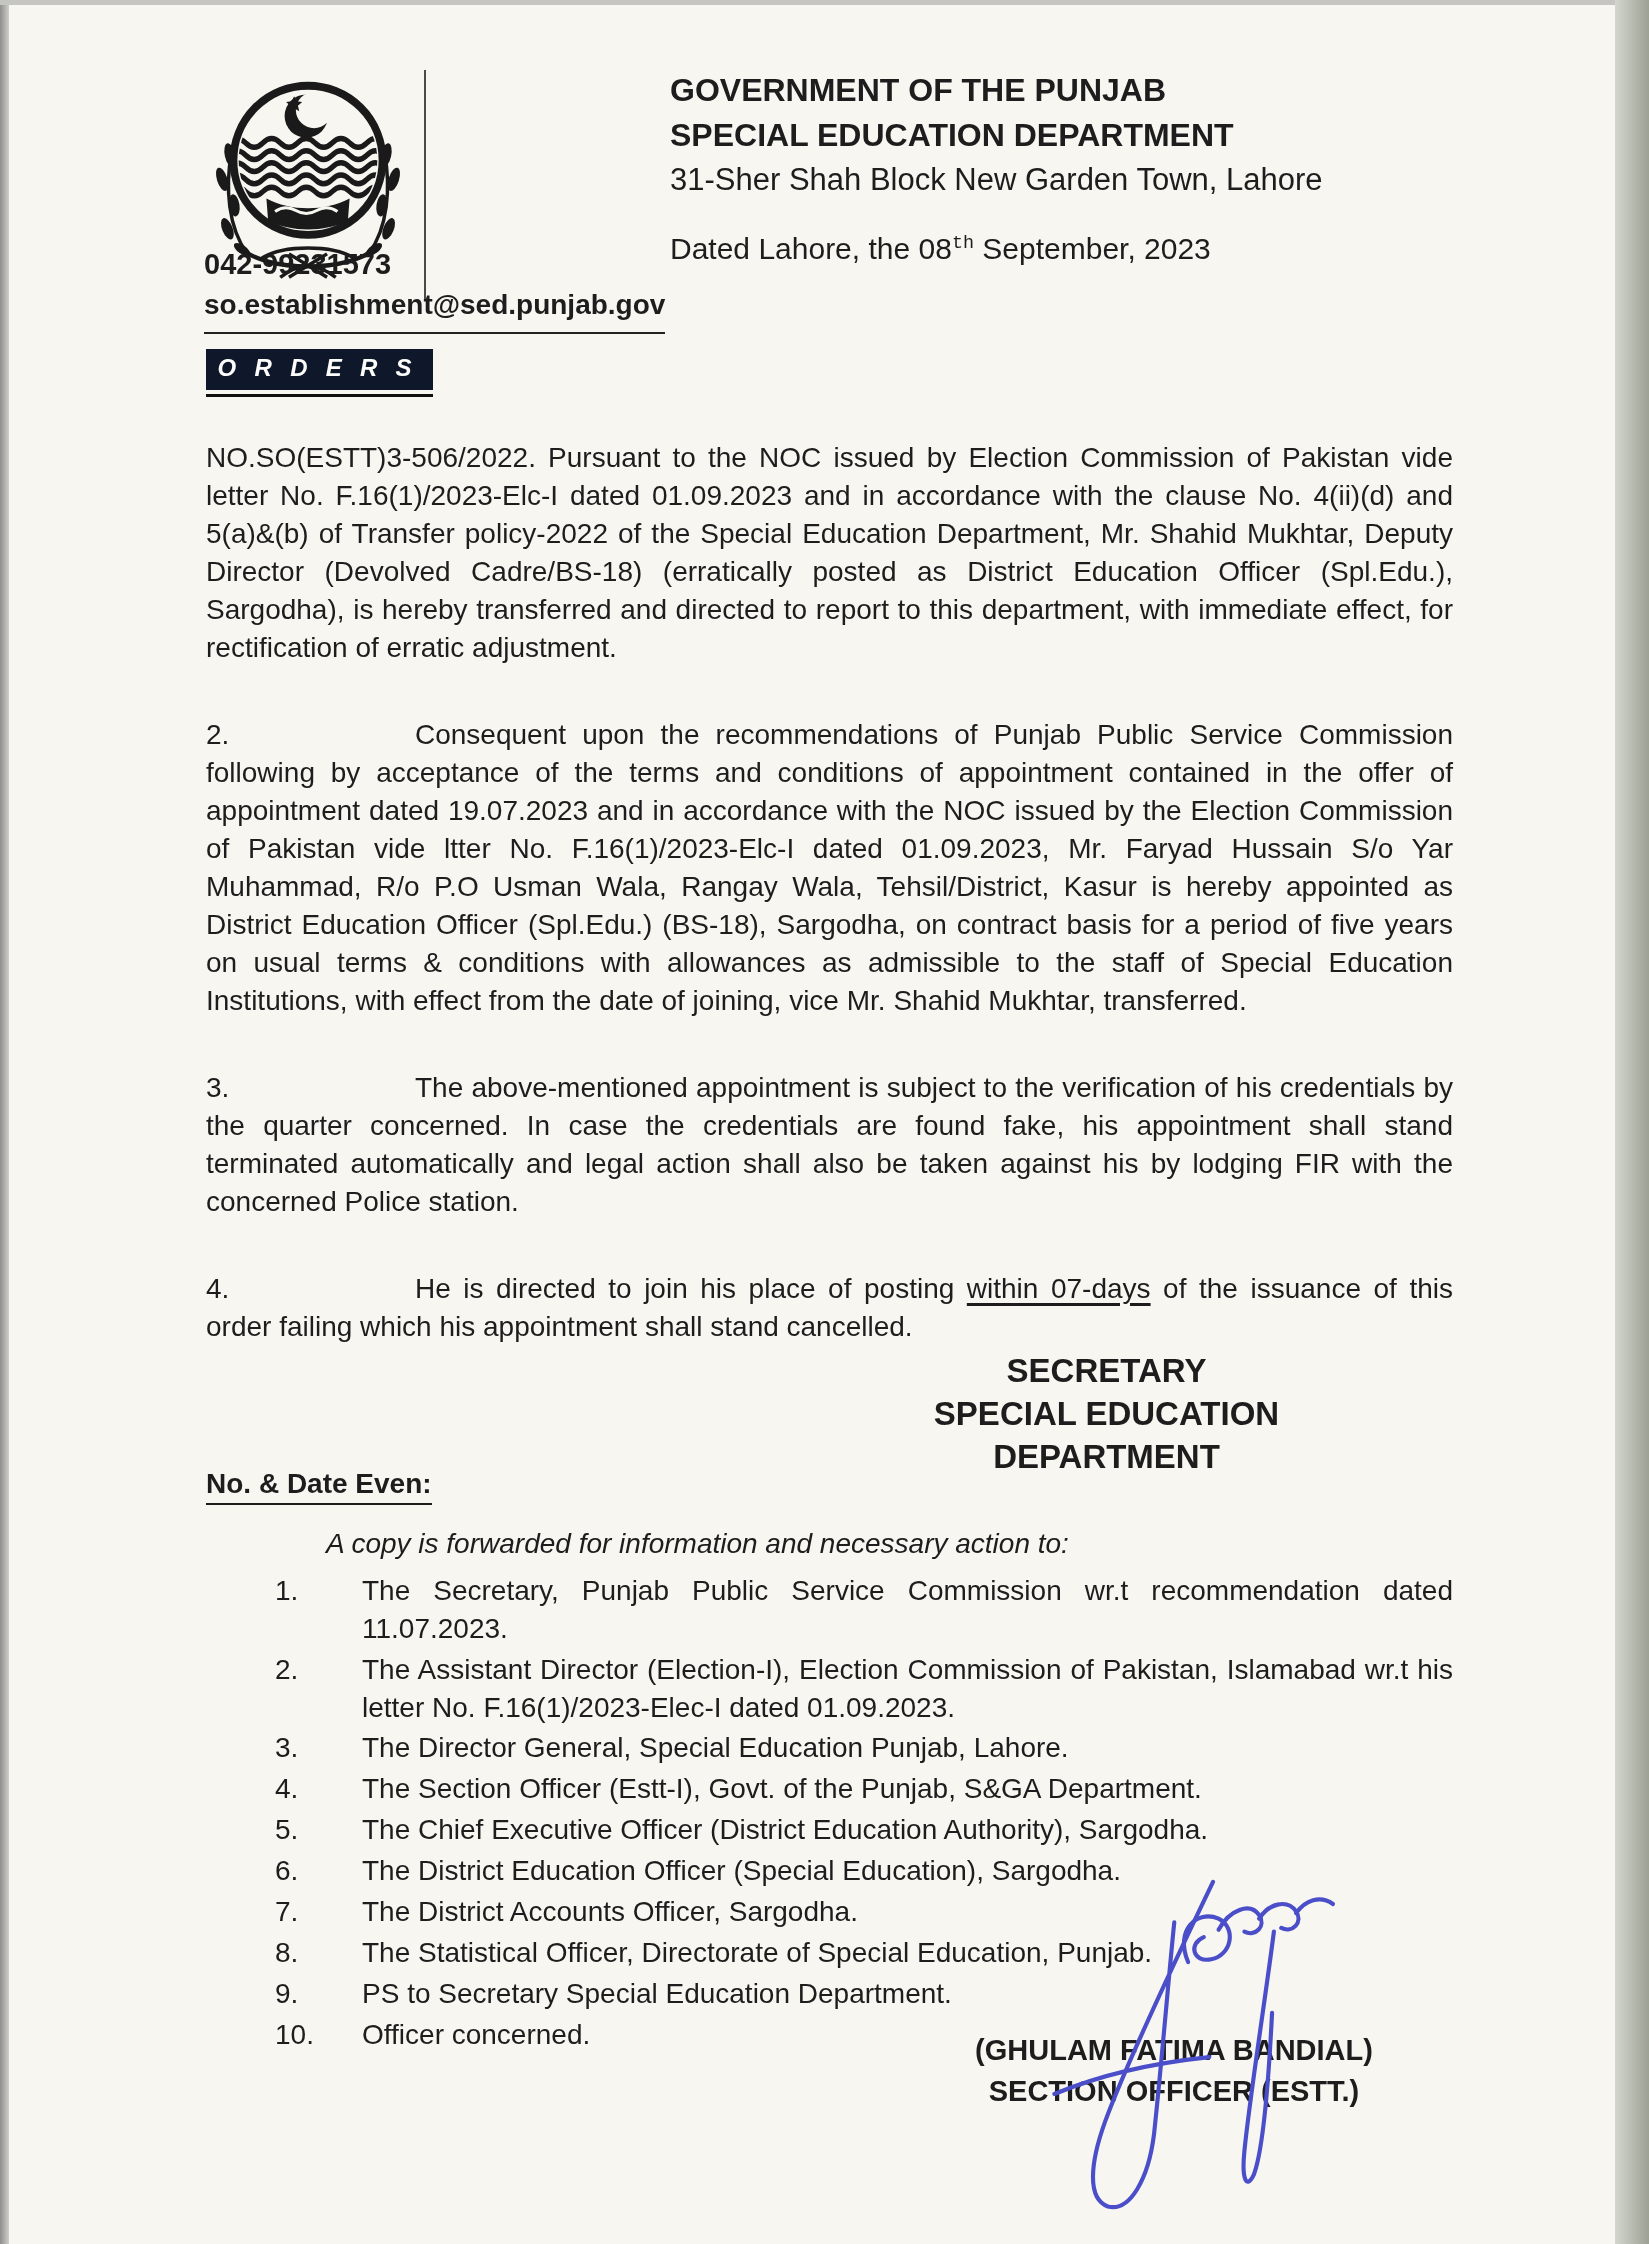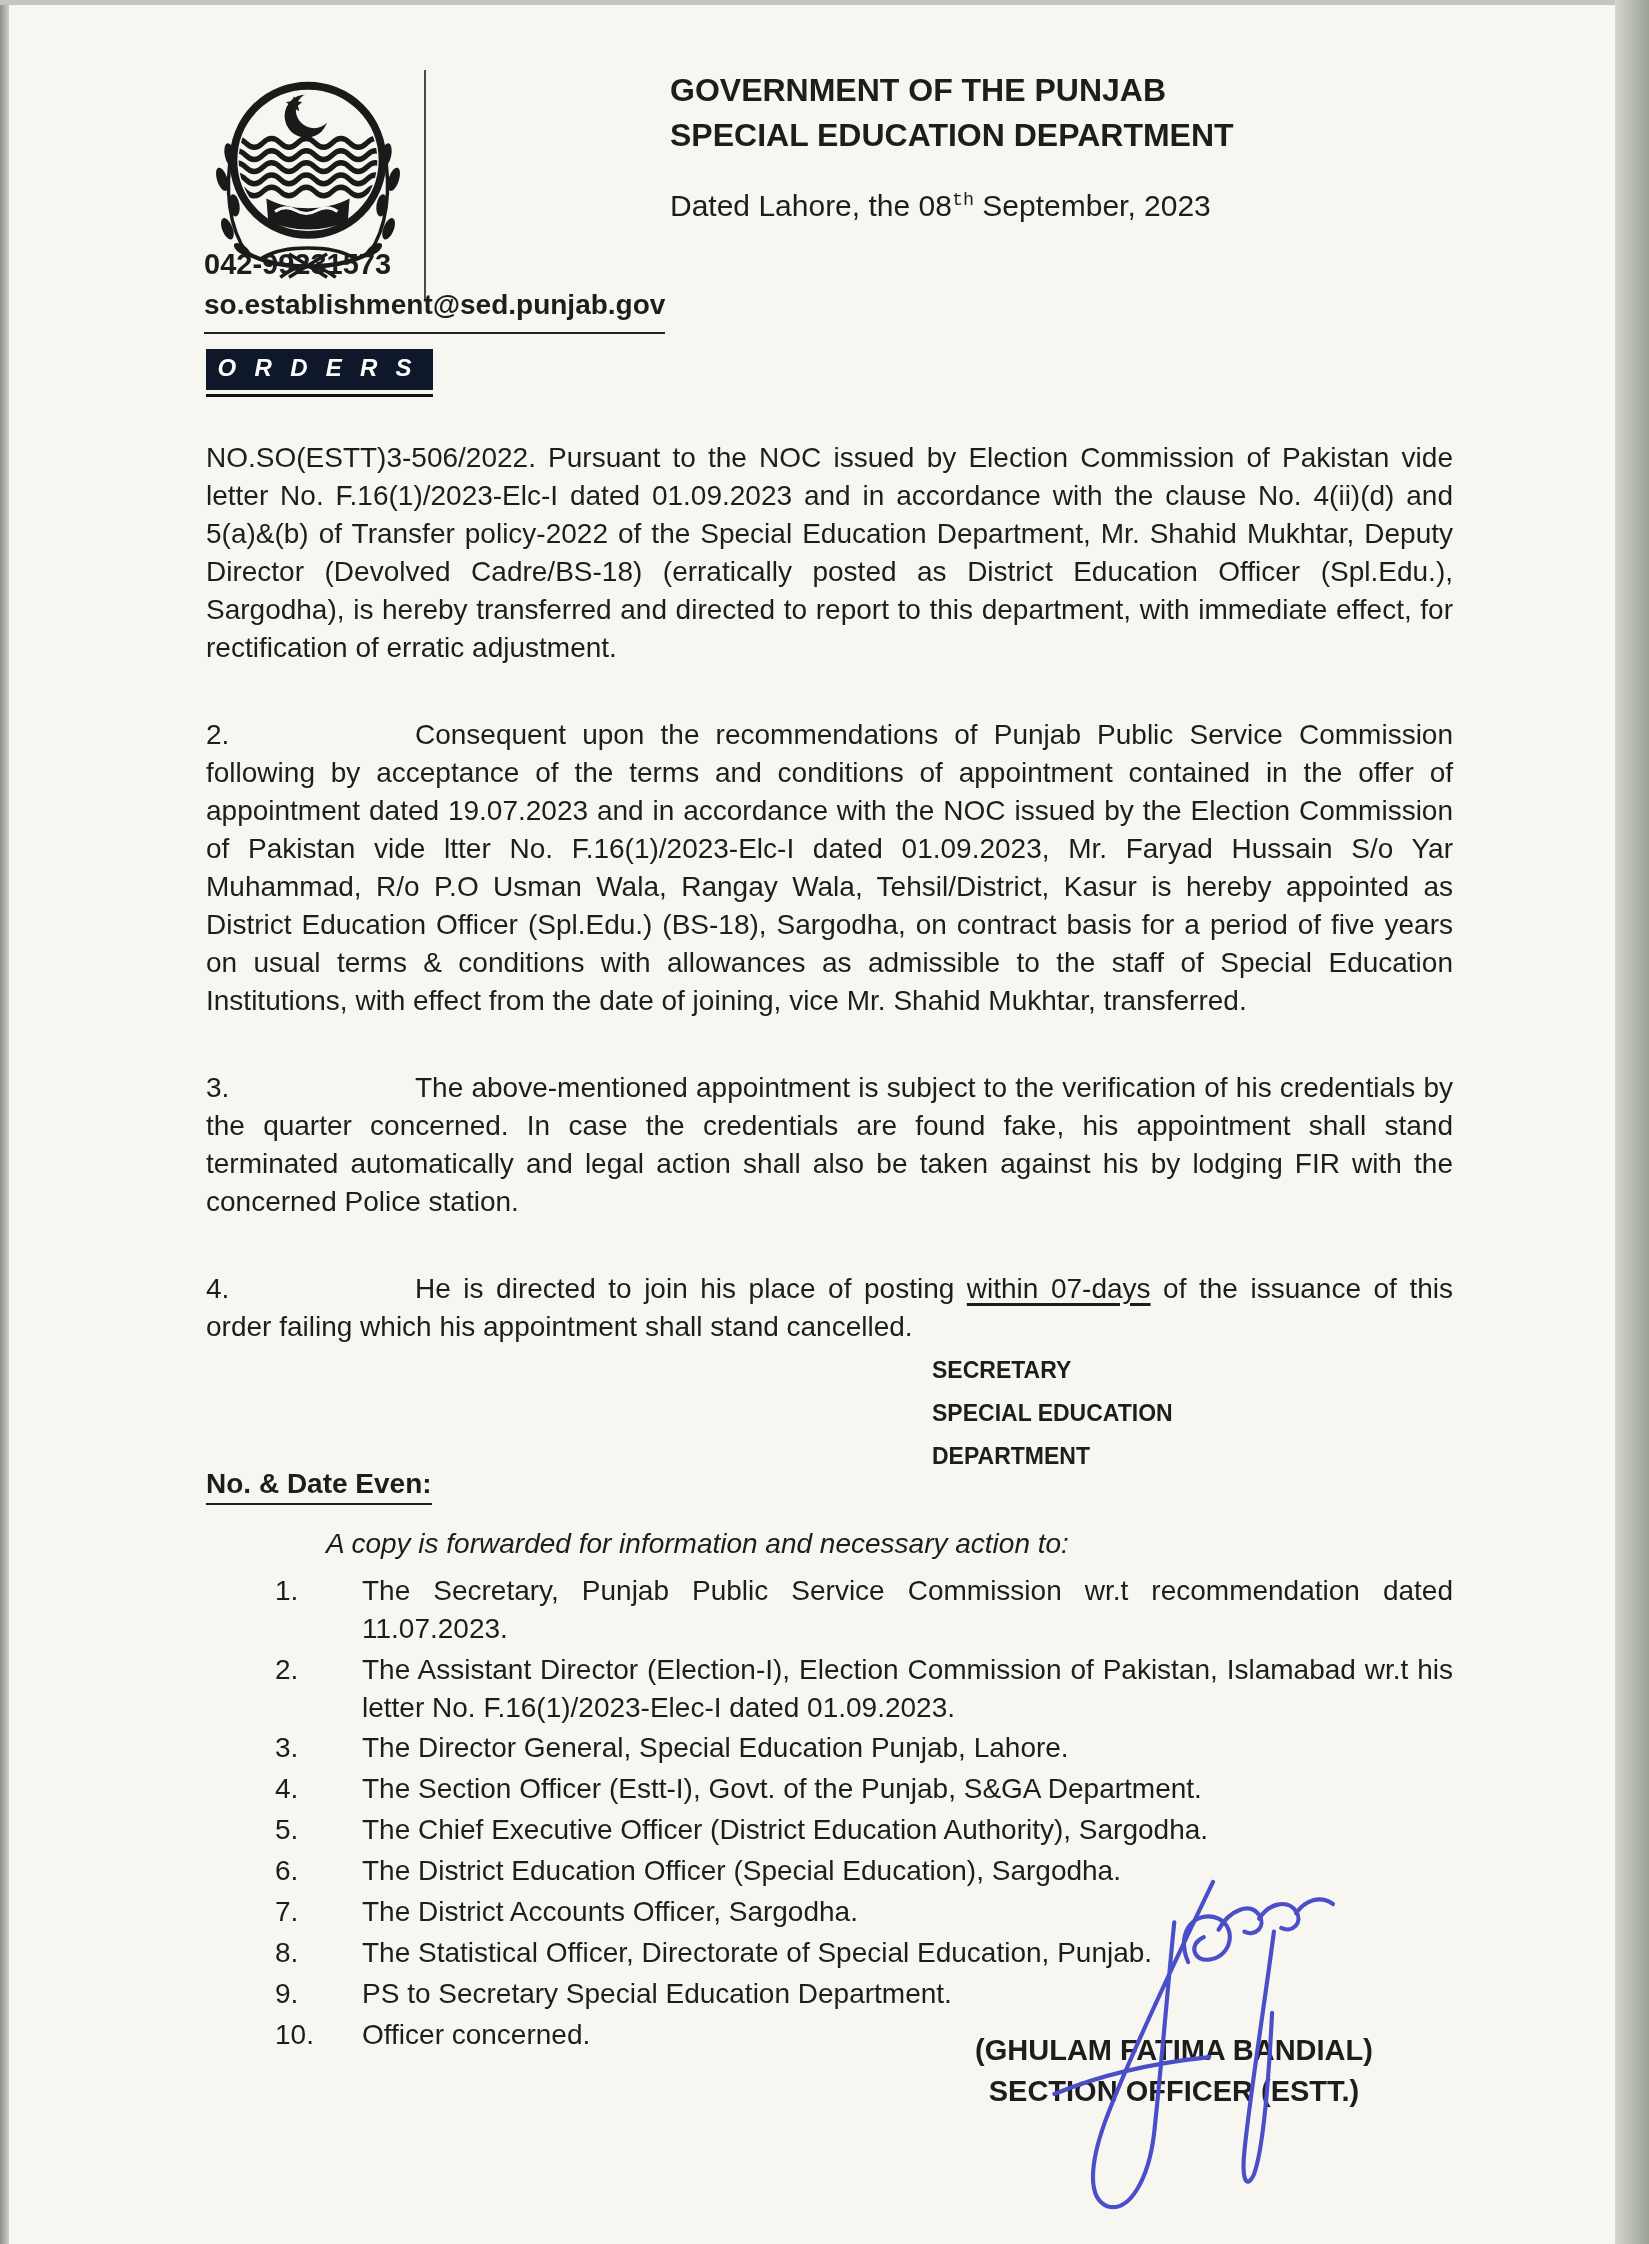--- a/index.html
+++ b/index.html
@@ -41,22 +41,22 @@
   
   .content{position:absolute;left:206px;top:439px;width:1247px;
     font-size:28px;line-height:38px;text-align:justify;}
   .para{margin:0 0 49px 0;}
   .para:last-child{margin-bottom:0;}
   .pnum{display:inline-block;width:209px;}
   .b{font-weight:400;}
   .u{text-decoration:underline;text-decoration-thickness:2.9px;text-underline-offset:4.9px;}
 
   
-  .secretary{position:absolute;left:932px;top:1349px;width:349px;
-    font-size:23px;font-weight:700;line-height:43px;}
+  .secretary{position:absolute;left:932px;top:1349px;width:349px;text-align:center;
+    font-size:33px;font-weight:700;line-height:43px;}
 
   
   .ref-line{position:absolute;left:206px;top:1468px;font-size:28px;font-weight:700;
     border-bottom:2.9px solid #1d1d1d;padding-bottom:2.9px;}
   .distribution{position:absolute;left:206px;top:1525px;width:1247px;
     font-size:28px;line-height:38px;}
   .dist-intro{margin-left:120px;margin-bottom:8.7px;font-style:italic;}
   .dist-list{margin-left:69px;}
   .dist-row{display:flex;margin-bottom:2.9px;}
   .dist-num{width:87px;flex:0 0 87px;}
@@ -122,20 +122,21 @@
       <path d="M118,253 C140,236 160,236 182,253" stroke-width="4"></path>
       <path d="M128,226 L172,253 M172,226 L128,253" stroke-width="4"></path>
     </g>
   </svg>
 
   <div class="header-divider"></div>
 
   <div class="header-right">
     <div class="hr-org">GOVERNMENT OF THE PUNJAB</div>
     <div class="hr-dept">SPECIAL EDUCATION DEPARTMENT</div>
+    <div class="hr-addr">31-Sher Shah Block New Garden Town, Lahore</div>
     <div class="hr-date"><span>Dated Lahore, the 08</span><sup>th</sup><span> September, 2023</span></div>
   </div>
 
   <div class="phone">042-99231573</div>
   <div class="email">so.establishment@sed.punjab.gov</div>
 
   <div class="orders-wrap">
     <div class="orders-box">O R D E R S</div>
     <div class="orders-underline"></div>
   </div>

